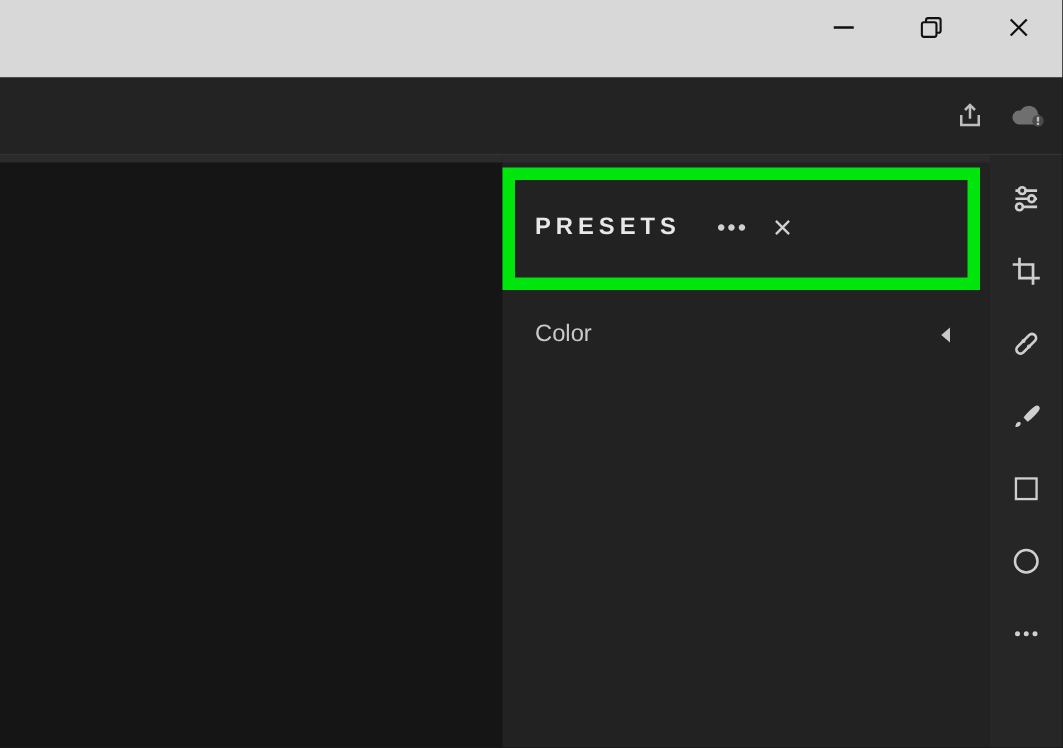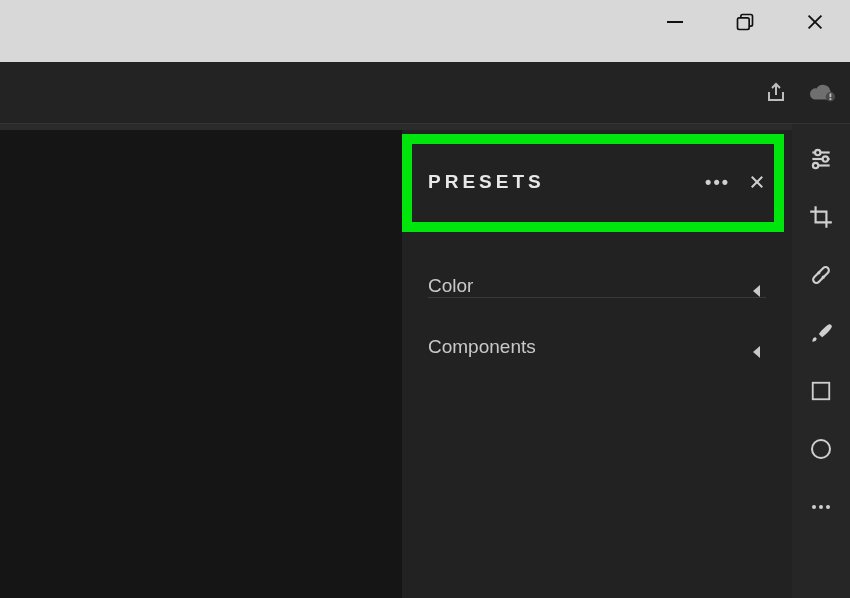--- a/index.html
+++ b/index.html
@@ -86,21 +86,20 @@
   .presets-panel {
     position: absolute;
     top: 0;
     left: 0;
     right: 0;
     padding: 20px 20px 0 20px;
   }
   .presets-header {
     display: flex;
     align-items: center;
-    justify-content: space-between;
     height: 64px;
     padding: 0 6px 0 6px;
     gap: 29px;
   }
   .presets-title {
     color: #e8e8e8;
     font-size: 19px;
     font-weight: 600;
     letter-spacing: 4px;
   }
@@ -113,21 +112,21 @@
   .dots { letter-spacing: 2px; font-size: 18px; font-weight:700; cursor:pointer; }
   .close-panel { cursor:pointer; display:flex; }
 
   .preset-list {
     margin-top: 24px;
     padding: 0 6px;
   }
   .preset-row {
     display: flex;
     justify-content: space-between;
-    align-items: flex-end;
+    align-items: center;
     height: 60px;
     border-bottom: 1px solid #3a3a3a;
     color: #c9c9c9;
     font-size: 19px;
     cursor: pointer;
     padding-right: 6px;
   }
   .preset-row:last-child { border-bottom: none; }
   .tri-left {
     width: 0; height: 0;
@@ -196,24 +195,20 @@
               </svg>
           </span>
         </div>
       </div>
 
       <div class="preset-list">
         <div class="preset-row">
           <span>Color</span>
           <span class="tri-left"></span>
         </div>
-        <div class="preset-row">
-          <span>Components</span>
-          <span class="tri-left"></span>
-        </div>
       </div>
     </div>
   </div>
 
   <div class="right-rail">
     <div class="tool">
       <svg width="26" height="26" viewBox="0 0 24 24" fill="none" stroke="#cfcfcf" stroke-width="2">
         <line x1="4" y1="6" x2="20" y2="6"></line>
           <circle cx="9" cy="6" r="2.5" fill="#262626"></circle>
         <line x1="4" y1="12" x2="20" y2="12"></line>

